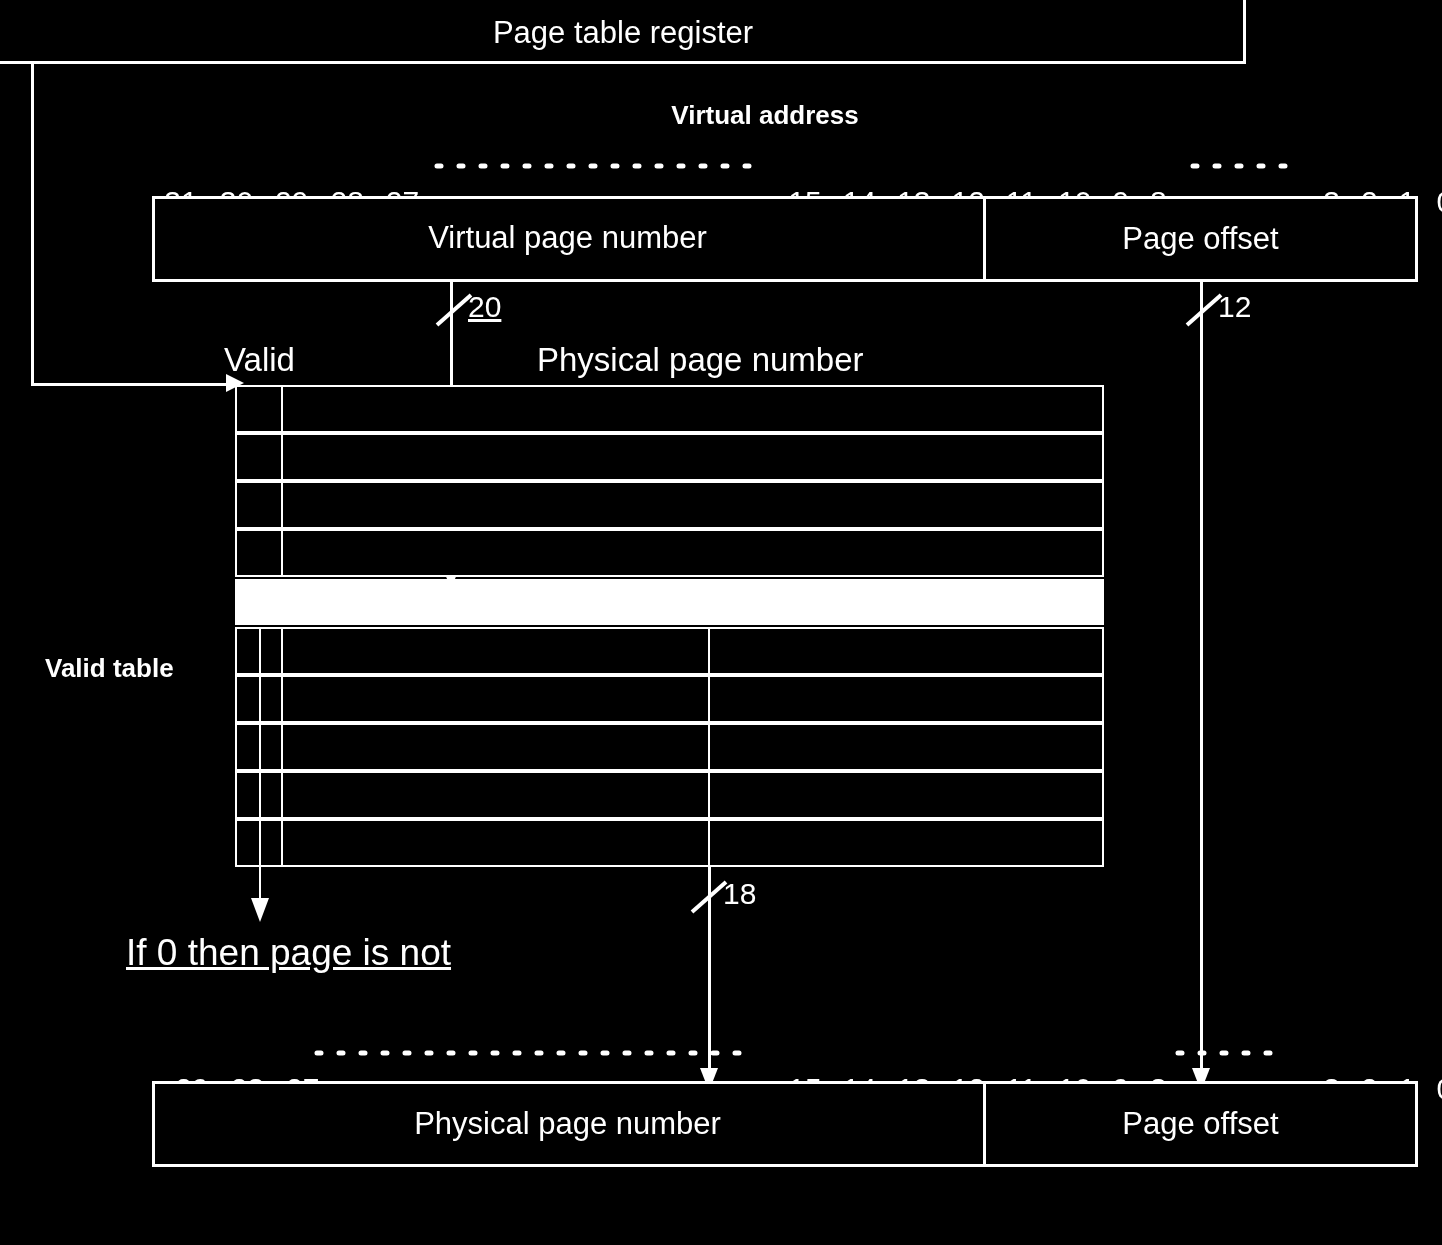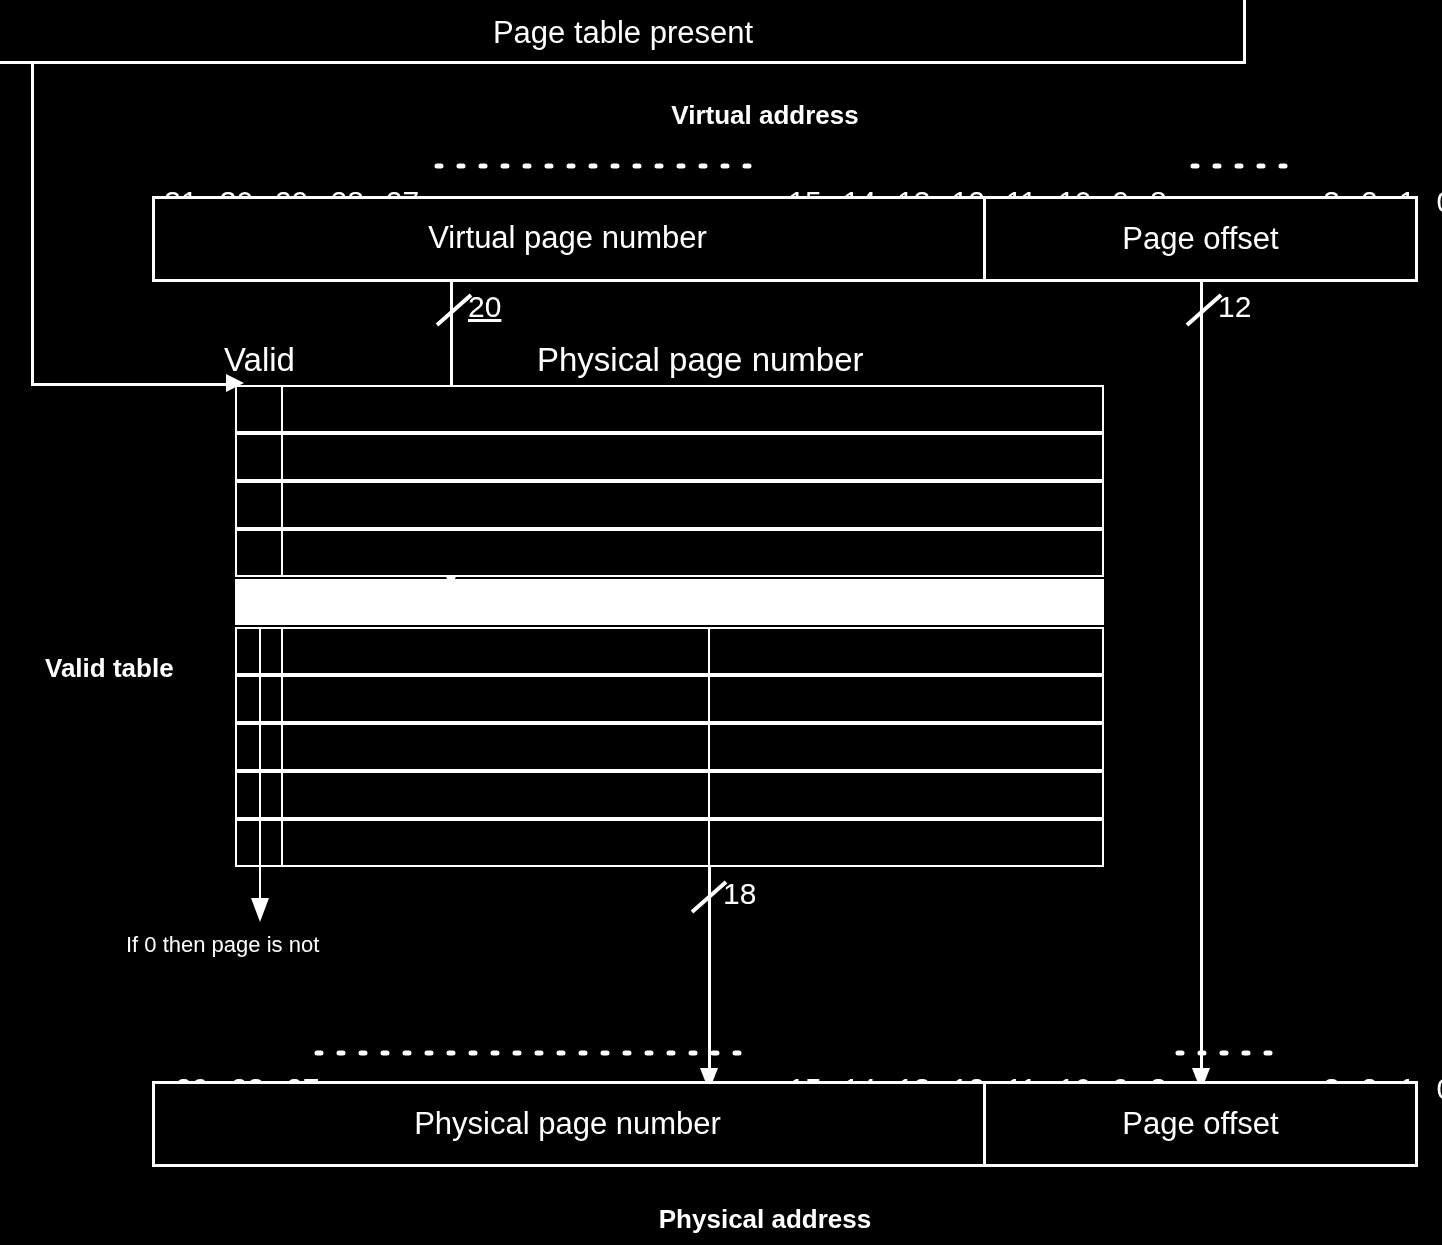--- a/index.html
+++ b/index.html
@@ -49,21 +49,21 @@
     justify-content: center;
     color: #ffffff;
   }
 
   
   .t-reg      { font-size: 31px; }
   .t-head     { font-size: 26px; font-weight: bold; }
   .t-bits     { font-size: 30px; letter-spacing: 0px; }
   .t-field    { font-size: 31px; }
   .t-small    { font-size: 33px; }
-  .t-note     { font-size: 22px; }
+  .t-note     { font-size: 37px; text-decoration: underline; }
   .t-width    { font-size: 30px; }
 
   
   svg.overlay {
     position: absolute;
     left: 0; top: 0;
     width: 1442px;
     height: 1245px;
     pointer-events: none;
   }
@@ -79,21 +79,21 @@
     position: absolute;
     background: #ffffff;
   }
 </style>
 </head>
 <body>
 
 <div id="stage">
 
   <div class="box" style="left:-6px; top:-6px; width:1252px; height:70px;"></div>
-  <div class="center t-reg" style="left:0px; top:8px; width:1246px; height:50px;">Page table present</div>
+  <div class="center t-reg" style="left:0px; top:8px; width:1246px; height:50px;">Page table register</div>
 
   <div class="vline" style="left:31px; top:63px; height:322px;"></div>
 
   <div class="hline" style="left:31px; top:383px; width:195px;"></div>
 
   <div class="center t-head" style="left:560px; top:96px; width:410px; height:38px;">Virtual address</div>
 
   <div class="lbl t-bits" style="left:131px; top:150px;">
     <span>31</span><span style="display:inline-block;width:22px"></span><span>30</span><span style="display:inline-block;width:22px"></span><span>29</span><span style="display:inline-block;width:22px"></span><span>28</span><span style="display:inline-block;width:22px"></span><span>27</span>
   </div>
@@ -192,15 +192,14 @@
 
   <div class="lbl t-bits" style="left:1290px; top:1037px;">
     <span>3</span><span style="display:inline-block;width:21px"></span><span>2</span><span style="display:inline-block;width:21px"></span><span>1</span><span style="display:inline-block;width:21px"></span><span>0</span>
   </div>
 
   <div class="box" style="left:152px; top:1081px; width:1266px; height:86px;"></div>
   <div class="vline" style="left:983px; top:1081px; height:86px;"></div>
   <div class="center t-field" style="left:152px; top:1081px; width:831px; height:86px;">Physical page number</div>
   <div class="center t-field" style="left:983px; top:1081px; width:435px; height:86px;">Page offset</div>
 
-  <div class="center t-head" style="left:560px; top:1200px; width:410px; height:38px;">Physical address</div>
 
 </div>
 
 </body></html>

